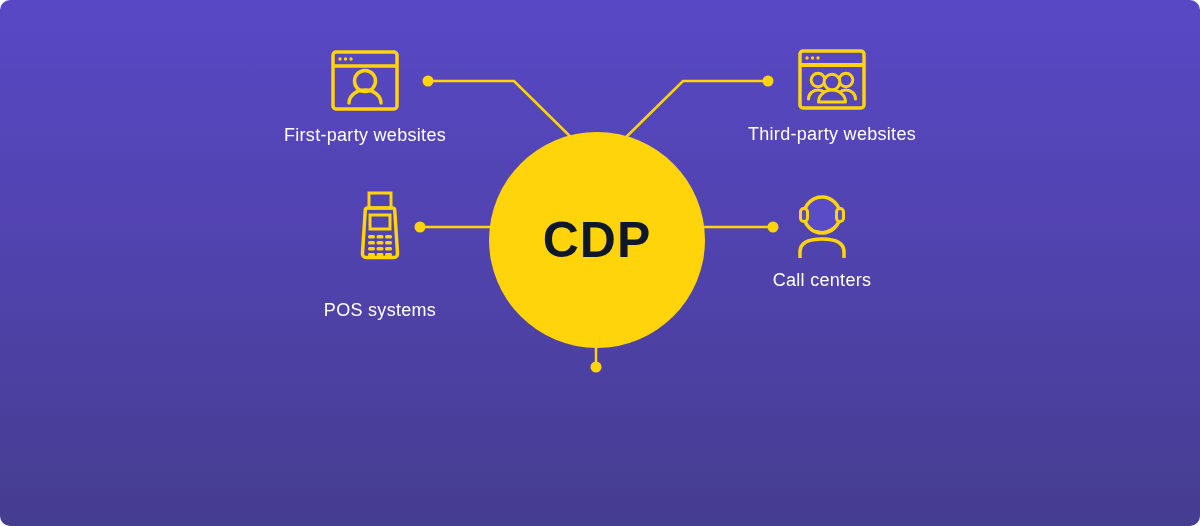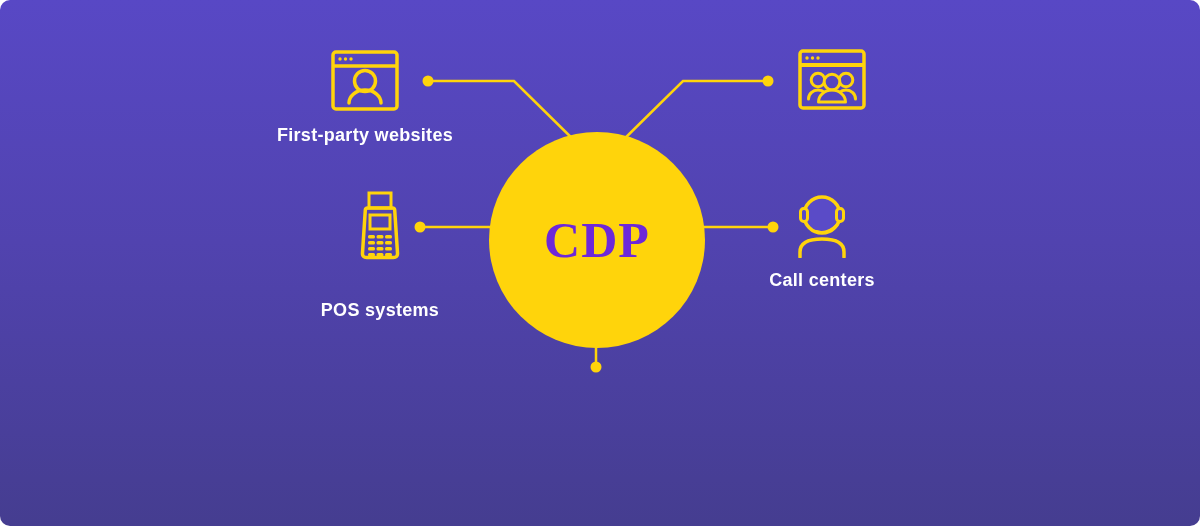--- a/index.html
+++ b/index.html
@@ -12,35 +12,35 @@
     font-family:"Liberation Sans",sans-serif;
   }
   .connectors{position:absolute;left:0;top:0;z-index:1;}
   .hub{
     position:absolute;left:489px;top:132px;z-index:3;
     width:216px;height:216px;border-radius:50%;
     background:#FFD40B;
     display:flex;align-items:center;justify-content:center;
   }
   .hub-label{
-    font-family:Liberation Serif, serif;
-    font-weight:700;font-size:50px;letter-spacing:1px;color:#6d28d9;
+    font-family:Liberation Sans, sans-serif;
+    font-weight:700;font-size:50px;letter-spacing:1px;color:#0f172a;
   }
   .node{
     position:absolute;z-index:2;width:220px;
     display:flex;flex-direction:column;align-items:center;
   }
   .node-first-party{left:255px;top:50px;}
   .node-third-party{left:722px;top:49px;}
   .node-pos{left:270px;top:191px;gap:28px;}
   .node-call{left:712px;top:190px;}
   .node-ivr{left:482px;top:386px;}
   .node .icon{display:block;}
   .node-label{
-    color:#FFFFFF;font-size:18px;font-weight:700;letter-spacing:.3px;
+    color:#FFFFFF;font-size:18px;font-weight:400;letter-spacing:.3px;
     white-space:nowrap;text-align:center;
   }
   .node-first-party .node-label,.node-third-party .node-label{margin-top:14px;}
   .node-pos .node-label{margin-top:11px;}
   .node-call .node-label{margin-top:12px;}
   .node-ivr .node-label{margin-top:6px;}
   svg .stroke{fill:none;stroke:#FFD40B;}
 </style>
 </head>
 <body>
@@ -88,20 +88,21 @@
       <circle cx="9" cy="9" r="1.7" fill="#FFD40B"></circle>
       <circle cx="14.5" cy="9" r="1.7" fill="#FFD40B"></circle>
       <circle cx="20" cy="9" r="1.7" fill="#FFD40B"></circle>
       <circle class="stroke" cx="20" cy="31" r="6.8" stroke-width="3"></circle>
       <path class="stroke" d="M10.5,50 a9.5,9 0 0 1 19,0" stroke-width="3" stroke-linecap="round"></path>
       <circle class="stroke" cx="48" cy="31" r="6.8" stroke-width="3"></circle>
       <path class="stroke" d="M38.5,50 a9.5,9 0 0 1 19,0" stroke-width="3" stroke-linecap="round"></path>
       <path d="M20.5,53 a13.5,12 0 0 1 27,0 Z" fill="#5546BE" stroke="#FFD40B" stroke-width="3" stroke-linejoin="round"></path>
       <circle cx="34" cy="33" r="7.8" fill="#5546BE" stroke="#FFD40B" stroke-width="3"></circle>
     </svg>
+    <div class="node-label">Third-party websites</div>
   </div>
 
   <div class="node node-pos">
     <svg class="icon" width="44" height="70" viewBox="0 0 44 70">
       <rect class="stroke" x="11" y="2" width="22" height="15" stroke-width="3"></rect>
       <path class="stroke" d="M9.5,17 h25 q2,0 2.2,2 l2.8,43 q0.3,4.5 -4.2,4.5 h-26.6 q-4.5,0 -4.2,-4.5 l2.8,-43 q0.2,-2 2.2,-2 z" stroke-width="3.5" stroke-linejoin="round"></path>
       <rect class="stroke" x="12" y="24" width="20" height="14" stroke-width="3"></rect>
       <g fill="#FFD40B">
         <rect x="10" y="44" width="7" height="3.6" rx="1.5"></rect>
           <rect x="18.5" y="44" width="7" height="3.6" rx="1.5"></rect>

